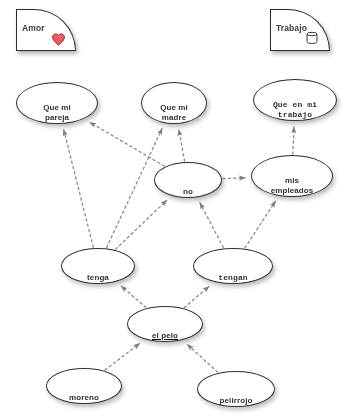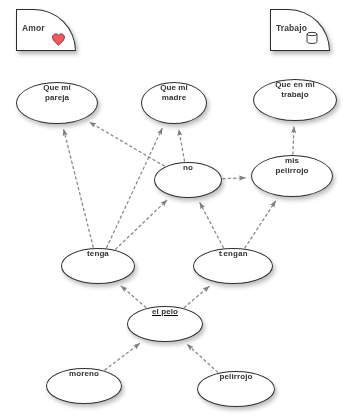--- a/index.html
+++ b/index.html
@@ -63,21 +63,21 @@
   }
 
   
   .node {
     position: absolute;
     box-sizing: border-box;
     background: #ffffff;
     border: 1px solid #2f2f2f;
     border-radius: 50%;
     display: flex;
-    align-items: flex-start;
+    align-items: flex-end;
     justify-content: center;
     text-align: center;
     box-shadow: 2px 3px 4px rgba(0,0,0,0.26);
   }
   .node-label {
     font-size: 8px;
     font-weight: bold;
     line-height: 10px;
     color: #313131;
     letter-spacing: 0.1px;
@@ -133,30 +133,30 @@
 
     <div id="nodes-container">
         <div class="node" style="left: 16px; top: 82px; width: 82px; height: 42px;">
           <span class="node-label">Que mi
 pareja</span>
         </div>
         <div class="node" style="left: 141px; top: 82px; width: 66px; height: 42px;">
           <span class="node-label">Que mi
 madre</span>
         </div>
-        <div class="node" style="left: 253px; top: 79px; width: 84px; height: 42px;">
+        <div class="node" style="left: 253px; top: 79px; width: 84px; height: 42px; font-family: Liberation Mono, monospace;">
           <span class="node-label">Que en mi
 trabajo</span>
         </div>
         <div class="node" style="left: 154px; top: 162px; width: 68px; height: 36px;">
           <span class="node-label">no</span>
         </div>
         <div class="node" style="left: 251px; top: 155px; width: 82px; height: 42px;">
           <span class="node-label">mis
-pelirrojo</span>
+empleados</span>
         </div>
         <div class="node" style="left: 61px; top: 248px; width: 74px; height: 36px;">
           <span class="node-label">tenga</span>
         </div>
         <div class="node" style="left: 193px; top: 248px; width: 80px; height: 36px; font-family: Liberation Mono, monospace;">
           <span class="node-label">tengan</span>
         </div>
         <div class="node" style="left: 127px; top: 306px; width: 76px; height: 36px; text-decoration: underline;">
           <span class="node-label">el pelo</span>
         </div>

